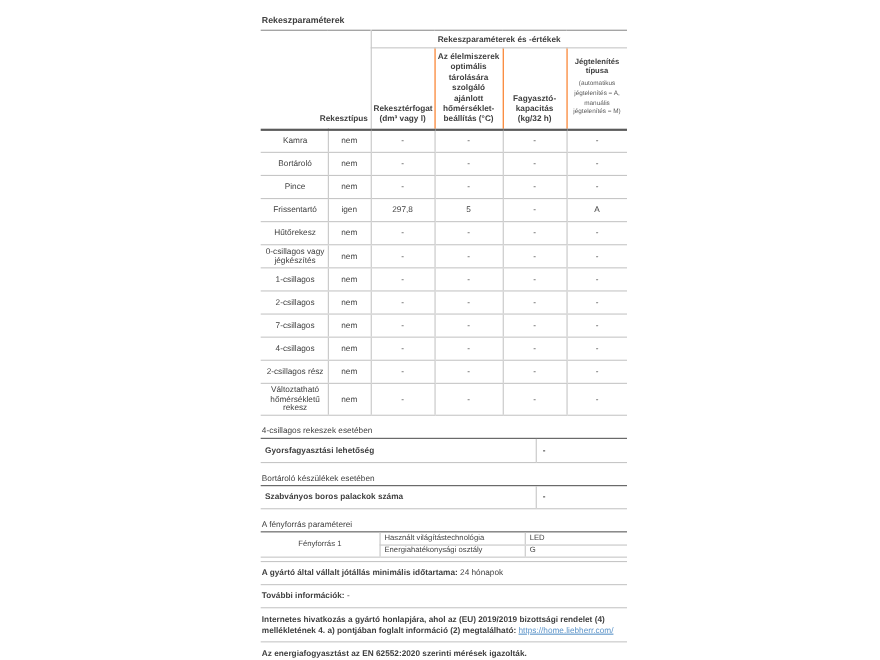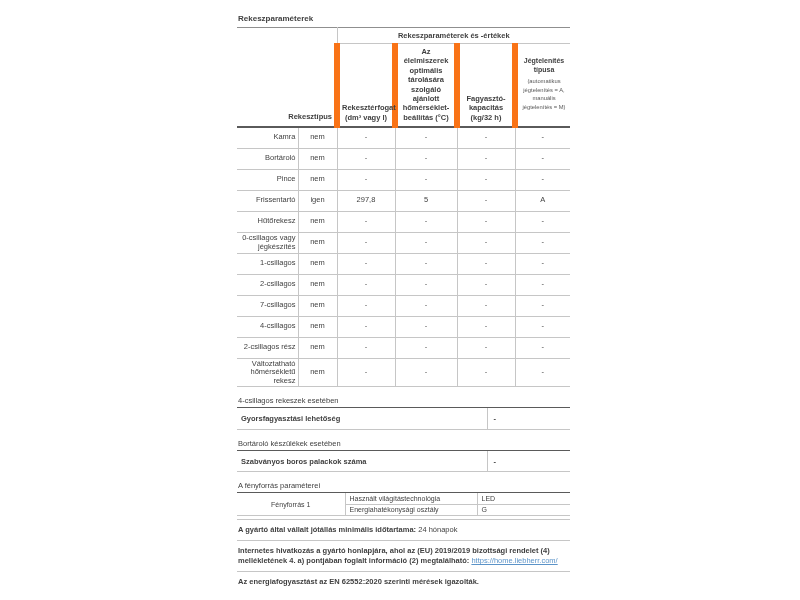--- a/index.html
+++ b/index.html
@@ -35,37 +35,37 @@
   th.group {
     text-align: center; font-weight: bold;
     padding: 3px 0; height: 13px;
     border-bottom: 1px solid #c6c6c6;
     border-left: 1px solid #c6c6c6;
   }
   th.colh {
     font-weight: bold; font-size: 7px; line-height: 1.25;
     text-align: center; vertical-align: bottom;
     height: 55px; padding: 3px 2px 4px;
-    border-left: 6px solid #f97316;
+    border-left: 1px solid #f97316;
     border-bottom: 2px solid #5a5a5a;
   }
   th.colh.mid { vertical-align: middle; }
   .defrost-title { font-weight: bold; font-size: 7px; display: block; }
   .defrost-note {
     display: block; font-weight: normal; font-size: 5.8px;
     color: #595959; line-height: 1.5; margin-top: 2px;
   }
 
   table.main tbody td {
     border-bottom: 1px solid #c6c6c6;
     text-align: center; vertical-align: middle;
     height: 21px; padding: 1px 2px; line-height: 1.15;
   }
   table.main tbody td + td { border-left: 1px solid #c6c6c6; }
-  table.main tbody td.name { text-align: right; padding-left: 4px; }
+  table.main tbody td.name { text-align: center; padding-left: 4px; }
 
   
   .section { margin-top: 9px; }
   .sec-title {
     font-size: 7.5px; font-weight: normal;
     padding: 0 0 2px 1px; line-height: 9px;
     border-bottom: 1.5px solid #5a5a5a;
   }
   table.mini { border-collapse: collapse; table-layout: fixed; width: 333px; font-weight: bold; }
   table.mini td {
@@ -276,20 +276,24 @@
     </tbody>
       </table>
   </div>
 
   <div class="statements">
     <div class="stmt">
       <span class="b">A gyártó által vállalt jótállás minimális időtartama:</span>
       <span>24 hónapok</span>
     </div>
     <div class="stmt">
+      <span class="b">További információk:</span>
+      <span>-</span>
+    </div>
+    <div class="stmt">
       <span class="b">Internetes hivatkozás a gyártó honlapjára, ahol az (EU) 2019/2019 bizottsági rendelet (4) mellékletének 4. a) pontjában foglalt információ (2) megtalálható:</span>
       <a class="link">https://home.liebherr.com/</a>
     </div>
     <div class="stmt last">
       <span class="b">Az energiafogyasztást az EN 62552:2020 szerinti mérések igazolták.</span>
     </div>
   </div>
 
 </div>
 

